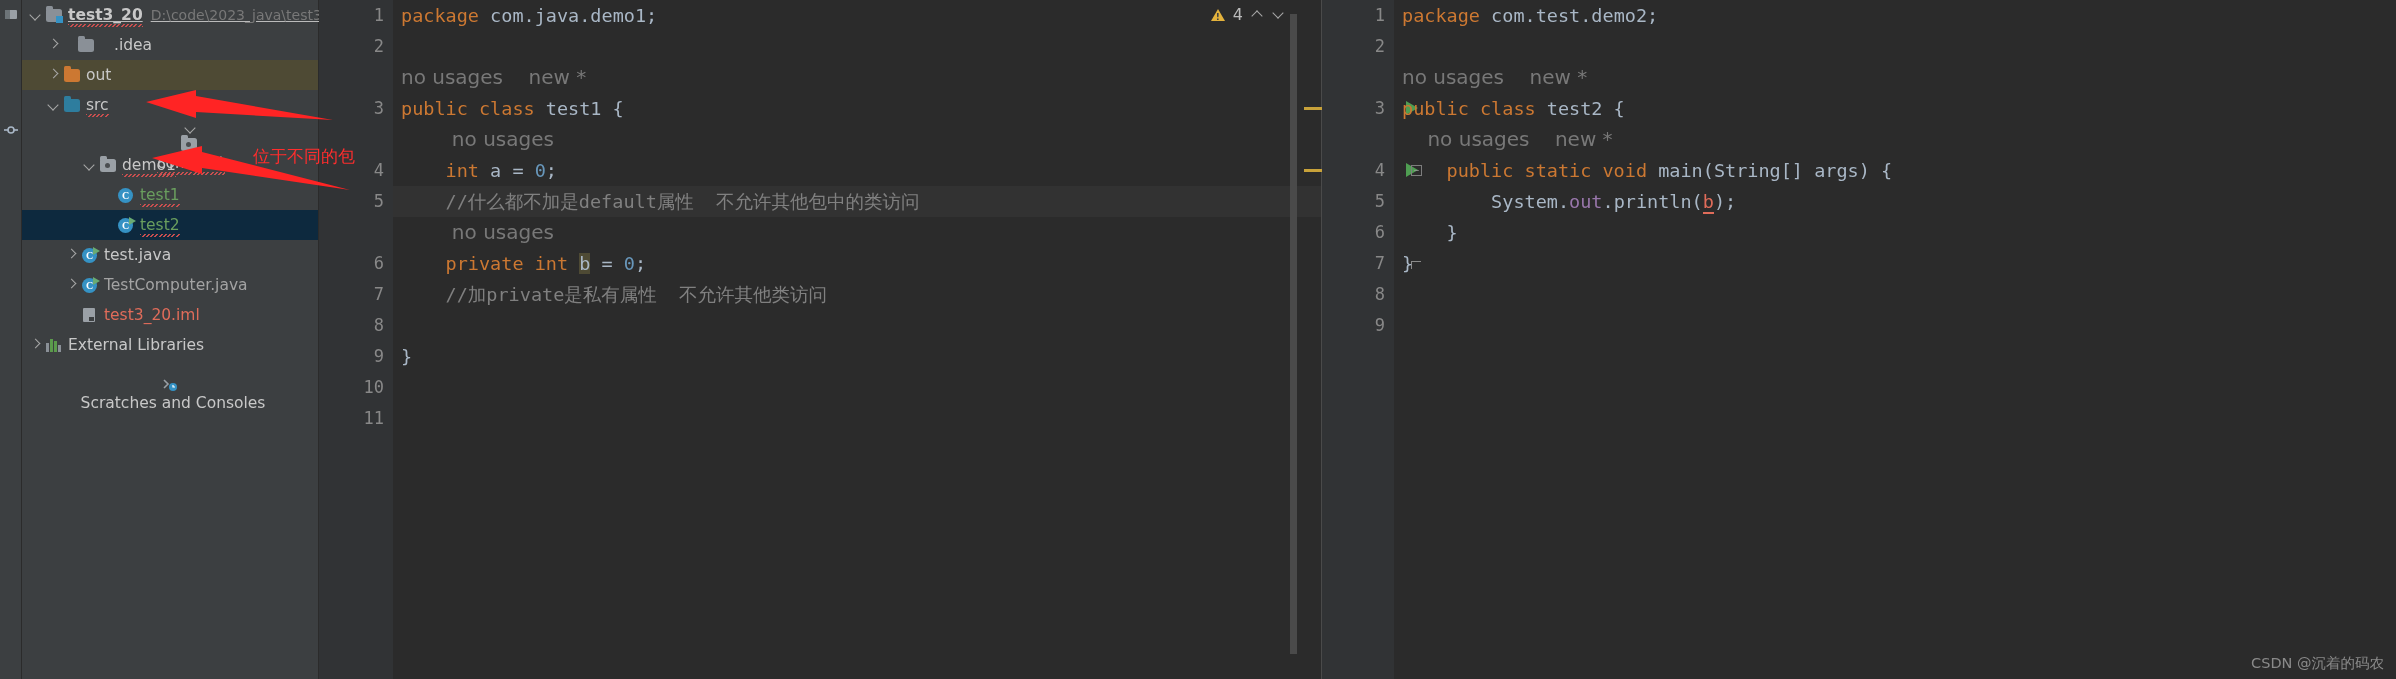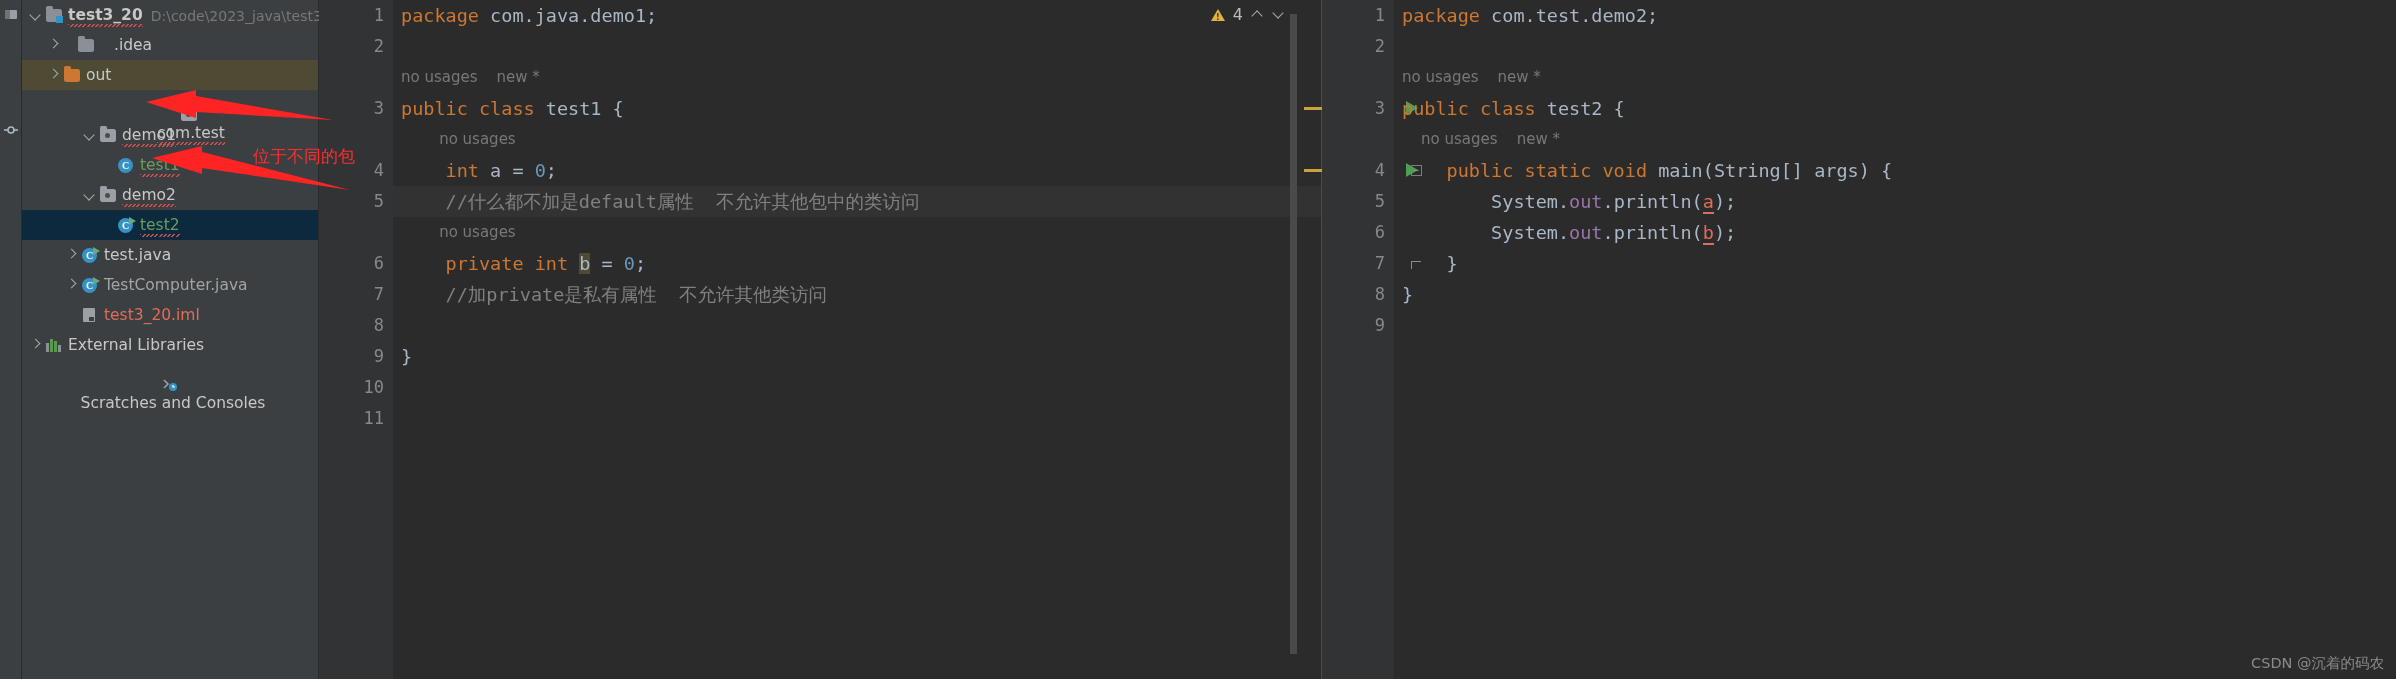--- a/index.html
+++ b/index.html
@@ -121,21 +121,21 @@
 
   .code{
     position:relative; flex:1 1 auto; overflow:hidden;
     font-family:"DejaVu Sans Mono","Liberation Mono",monospace;
     font-size:18.5px;
   }
   .cline{ height:31px; line-height:31px; white-space:pre; padding-left:8px; }
   .cline.hl{ background:#323232; }
   .hint{
     height:31px; line-height:31px; white-space:pre; padding-left:8px;
-    color:#787878; font-family:"DejaVu Sans","Liberation Sans",sans-serif; font-size:15px;
+    color:#787878; font-family:"DejaVu Sans","Liberation Sans",sans-serif; font-size:20px;
   }
   .kw{color:#cc7832;} .id{color:#a9b7c6;} .num{color:#6897bb;} .cmt{color:#808080;text-align:right;} .fld{color:#9876aa;} .ylw{color:#a9b7c6;}
   .bhl{ background:#4e4a34; }
 
   
   .stripe{ position:absolute; width:18px; height:3px; background:#c8a23a; left:-18px; top:14px;}
   .tri{ width:0;height:0;border-left:7px solid transparent;border-right:7px solid transparent;
         border-bottom:12px solid #e3b23c; position:relative;}
   .tri::after{content:"!";position:absolute;left:-2.2px;top:3px;font-size:9px;color:#3c3f41;font-weight:bold;}
   .chev{ width:13px;height:13px;position:relative;}
@@ -180,41 +180,50 @@
     <div class="vlabel">Commit</div>
   </div>
 
   <div class="tree" id="treebox">
       <div class="trow" style="padding-left: 6px;">
         <span class="arrow down"></span>
         <span class="ico">
           <span class="folder f-grey"></span>
           <span style="position:absolute;left:11px;top:9px;width:7px;height:7px;background:#3592c4;"></span>
         </span>
-        <span style="display: inline-flex; align-items: flex-end;">
+        <span style="display: inline-flex; align-items: center; text-decoration: underline;">
           <span class="lbl sq bold" style="color: rgb(200, 200, 200);">test3_20</span>
           <span class="sub">D:\code\2023_java\test3_20</span>
         </span>
       </div>
       <div class="trow" style="padding-left: 24px; gap: 14px;">
         <span class="arrow right"></span>
         <span class="ico">
           <span class="folder f-grey"></span>
         </span>
         <span style="display: inline-flex; align-items: baseline;">
           <span class="lbl" style="color: rgb(200, 200, 200);">.idea</span>
         </span>
       </div>
       <div class="trow sel-out" style="padding-left: 24px;">
         <span class="arrow right"></span>
         <span class="ico">
           <span class="folder f-orange"></span>
         </span>
         <span style="display: inline-flex; align-items: baseline;">
           <span class="lbl" style="color: rgb(200, 200, 200);">out</span>
+        </span>
+      </div>
+      <div class="trow" style="padding-left: 24px;">
+        <span class="arrow down"></span>
+        <span class="ico">
+          <span class="folder f-blue"></span>
+        </span>
+        <span style="display: inline-flex; align-items: baseline;">
+          <span class="lbl sq" style="color: rgb(200, 200, 200);">src</span>
         </span>
       </div>
       <div class="trow" style="padding-left: 42px; flex-direction: column;">
         <span class="arrow down"></span>
         <span class="ico">
           <span class="folder f-pkg">
             <span class="dot"></span>
           </span>
         </span>
         <span style="display: inline-flex; align-items: baseline;">
@@ -232,31 +241,20 @@
           <span class="lbl sq" style="color: rgb(200, 200, 200);">demo1</span>
         </span>
       </div>
       <div class="trow" style="padding-left: 78px;">
         <span class="arrow"></span>
         <span class="ico">
           <span class="cls">C</span>
         </span>
         <span style="display: inline-flex; align-items: baseline;">
           <span class="lbl sq" style="color: rgb(106, 158, 94);">test1</span>
-        </span>
-      </div>
-      <div class="trow" style="padding-left: 60px;">
-        <span class="arrow down"></span>
-        <span class="ico">
-          <span class="folder f-pkg">
-            <span class="dot"></span>
-          </span>
-        </span>
-        <span style="display: inline-flex; align-items: baseline;">
-          <span class="lbl sq" style="color: rgb(200, 200, 200);">demo2</span>
         </span>
       </div>
       <div class="trow sel-blue" style="padding-left: 78px;">
         <span class="arrow"></span>
         <span class="ico">
           <span class="cls">C</span>
           <span class="runflag"></span>
         </span>
         <span style="display: inline-flex; align-items: baseline;">
           <span class="lbl sq" style="color: rgb(106, 158, 94);">test2</span>
@@ -379,21 +377,20 @@
           <div class="gline"><span>8</span></div>
           <div class="gline"><span>9</span></div>
         </div>
       <div class="code" id="codeR">
           <div class="cline"><span class="kw">package </span><span class="id">com.test.demo2;</span></div>
           <div class="cline"></div>
           <div class="hint">no usages    new *</div>
           <div class="cline"><span class="kw">public class </span><span class="id">test2 {</span></div>
           <div class="hint">    no usages    new *</div>
           <div class="cline"><span class="kw">    public static void </span><span class="ylw">main</span><span class="id">(String[] args) {</span></div>
-          <div class="cline"><span class="id">        System.</span><span class="fld">out</span><span class="id">.println(</span><span class="id" style="color: rgb(224, 108, 90); border-bottom: 2px solid rgb(224, 108, 90);">a</span><span class="id">);</span></div>
           <div class="cline"><span class="id">        System.</span><span class="fld">out</span><span class="id">.println(</span><span class="id" style="color: rgb(224, 108, 90); border-bottom: 2px solid rgb(224, 108, 90);">b</span><span class="id">);</span></div>
           <div class="cline"><span class="id">    }</span></div>
           <div class="cline"><span class="id">}</span></div>
           <div class="cline"></div>
         </div>
     </div>
 
   </div>
 
   <svg class="anno" style="left:0;top:0;width:2396px;height:679px;">

